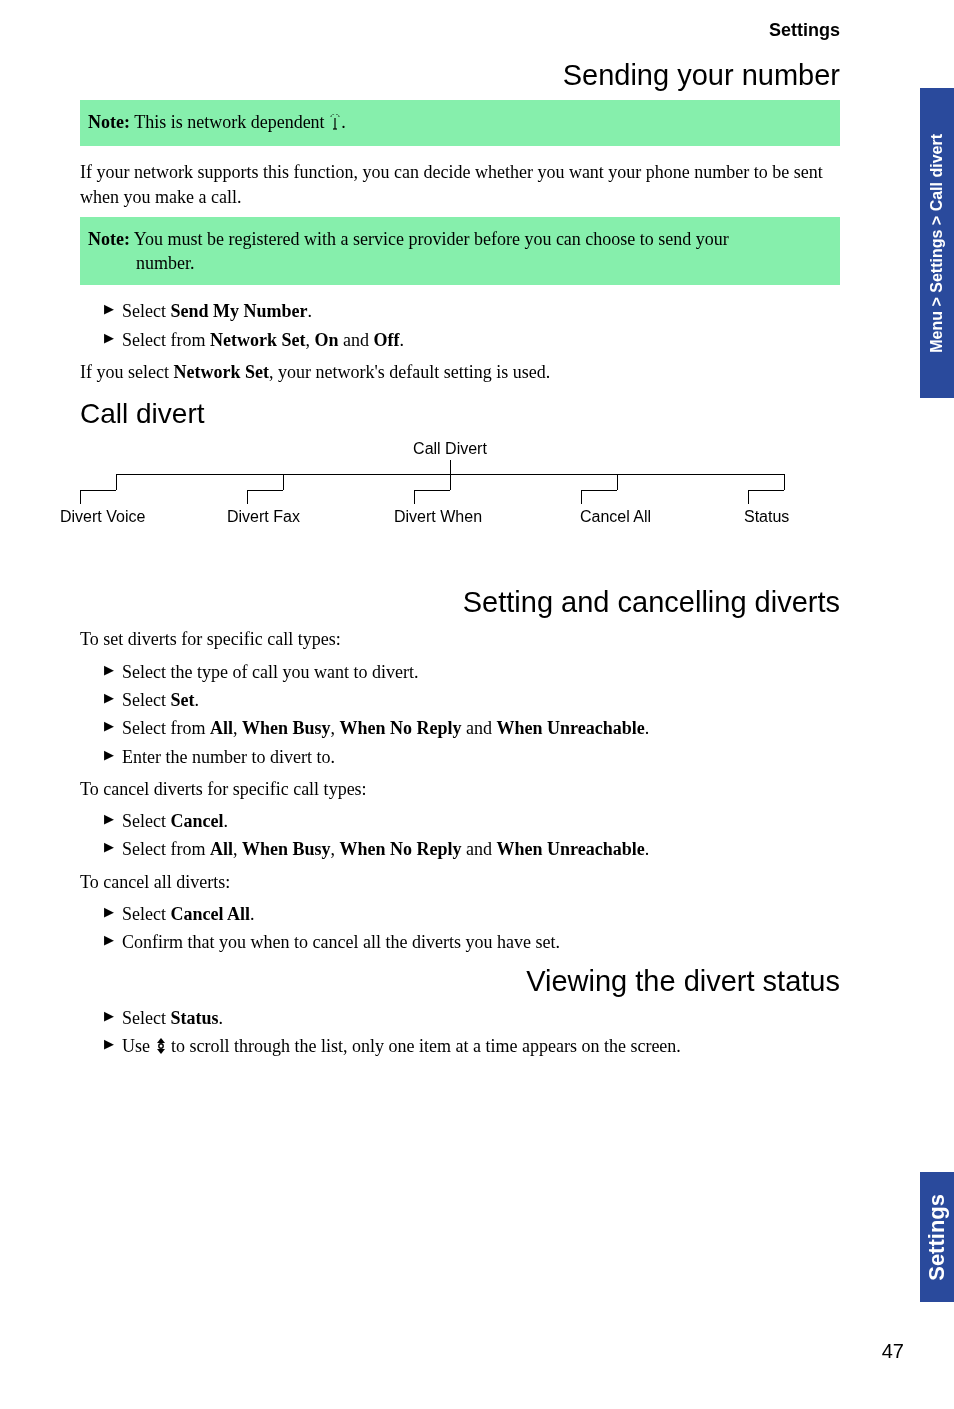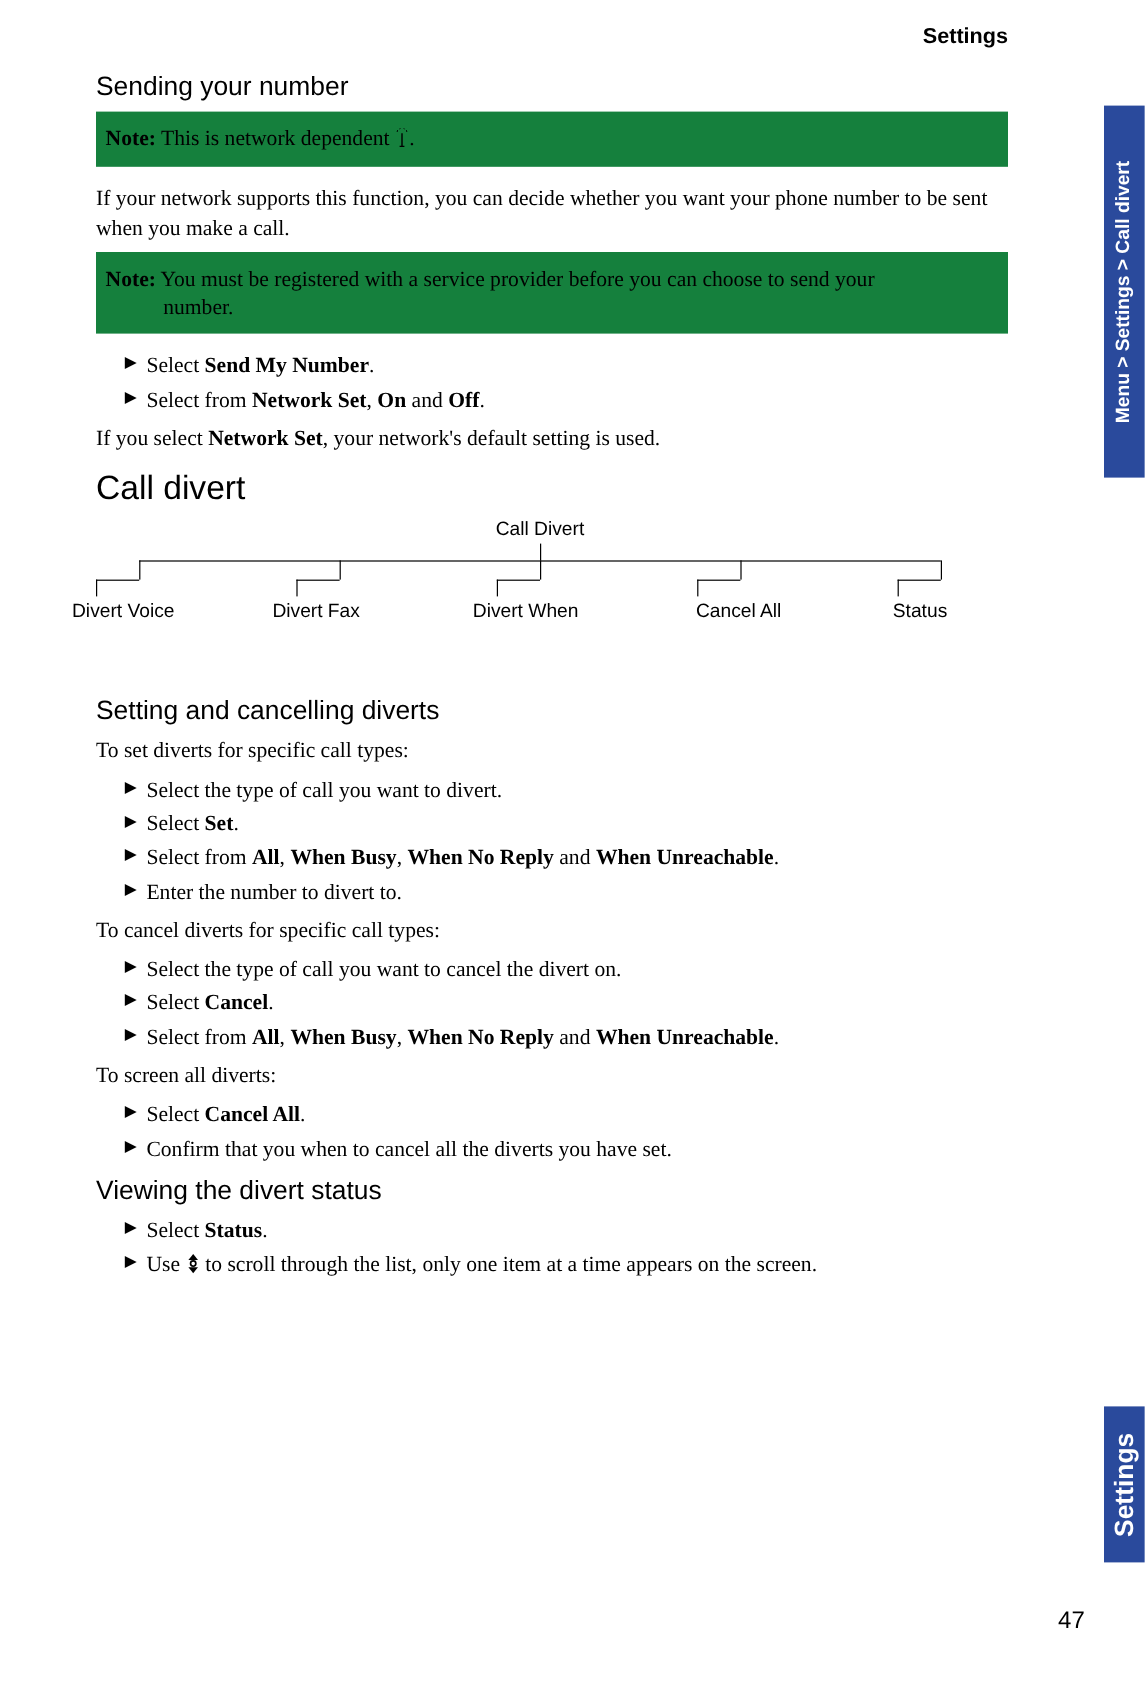--- a/index.html
+++ b/index.html
@@ -21,32 +21,33 @@
   }
   .header-title {
     text-align: right;
     font-family: Arial, Helvetica, sans-serif;
     font-weight: bold;
     font-size: 18px;
     margin-bottom: 18px;
   }
   .h2-like {
     font-family: Arial, Helvetica, sans-serif;
-    font-size: 22px;
+    font-size: 29px;
     font-weight: normal;
     margin: 10px 0 8px 0;
+    text-align: right;
   }
   .h1-like {
     font-family: Arial, Helvetica, sans-serif;
     font-size: 28px;
     font-weight: normal;
     margin: 14px 0 10px 0;
   }
   .note-box {
-    background: #15803d;
+    background: #86efac;
     padding: 10px 8px 10px 8px;
     margin: 8px 0 14px 0;
     line-height: 1.35;
   }
   .note-box .label {
     font-weight: bold;
   }
   .note-indent {
     display: block;
     padding-left: 48px;
@@ -214,25 +215,24 @@
   <div class="h2-like">Setting and cancelling diverts</div>
   <p class="body">To set diverts for specific call types:</p>
   <ul class="tri">
     <li>Select the type of call you want to divert.</li>
     <li><span>Select </span><span class="bold">Set</span><span>.</span></li>
     <li><span>Select from </span><span class="bold">All</span><span>, </span><span class="bold">When Busy</span><span>, </span><span class="bold">When No Reply</span><span> and </span><span class="bold">When Unreachable</span><span>.</span></li>
     <li>Enter the number to divert to.</li>
   </ul>
   <p class="body">To cancel diverts for specific call types:</p>
   <ul class="tri">
-    <li>Select the type of call you want to cancel the divert on.</li>
     <li><span>Select </span><span class="bold">Cancel</span><span>.</span></li>
     <li><span>Select from </span><span class="bold">All</span><span>, </span><span class="bold">When Busy</span><span>, </span><span class="bold">When No Reply</span><span> and </span><span class="bold">When Unreachable</span><span>.</span></li>
   </ul>
-  <p class="body">To screen all diverts:</p>
+  <p class="body">To cancel all diverts:</p>
   <ul class="tri">
     <li><span>Select </span><span class="bold">Cancel All</span><span>.</span></li>
     <li>Confirm that you when to cancel all the diverts you have set.</li>
   </ul>
 
   <div class="h2-like">Viewing the divert status</div>
   <ul class="tri">
     <li><span>Select </span><span class="bold">Status</span><span>.</span></li>
     <li><span>Use </span><span class="scroll-icon"><svg width="12" height="18" viewBox="0 0 12 18">
             <path d="M6 1 L10 6 L2 6 Z" fill="#000"></path>

